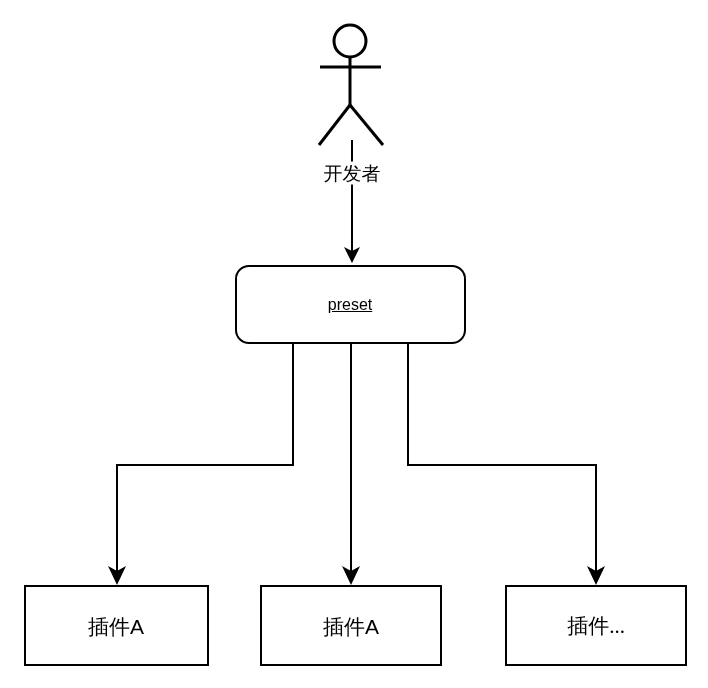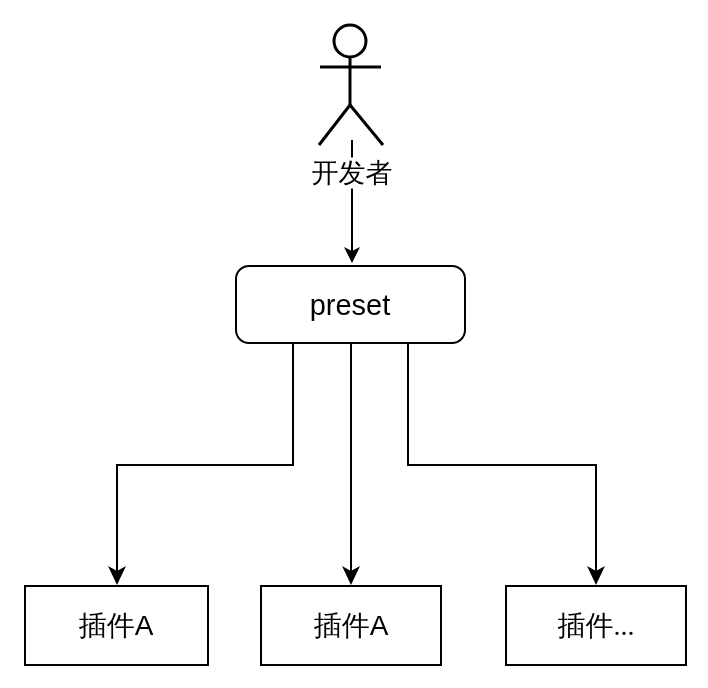--- a/index.html
+++ b/index.html
@@ -53,27 +53,28 @@
   }
   .node-label {
     position: absolute;
     transform: translate(-50%, -50%);
     white-space: nowrap;
     color: #000000;
     line-height: 1;
     text-align: center;
   }
   .label-preset {
-    font-size: 29px;
+    font-size: 16px;
+    text-decoration: underline;
   }
   .label-box {
-    font-size: 28px;
+    font-size: 21px;
   }
   .label-actor {
-    font-size: 27px;
+    font-size: 19px;
     background: #ffffff;
     padding: 2px 4px;
   }
 </style>
 </head>
 <body>
 
 <div id="diagram-canvas">
 
   <svg id="diagram-svg" viewBox="0 0 708 688" xmlns="http://www.w3.org/2000/svg">

